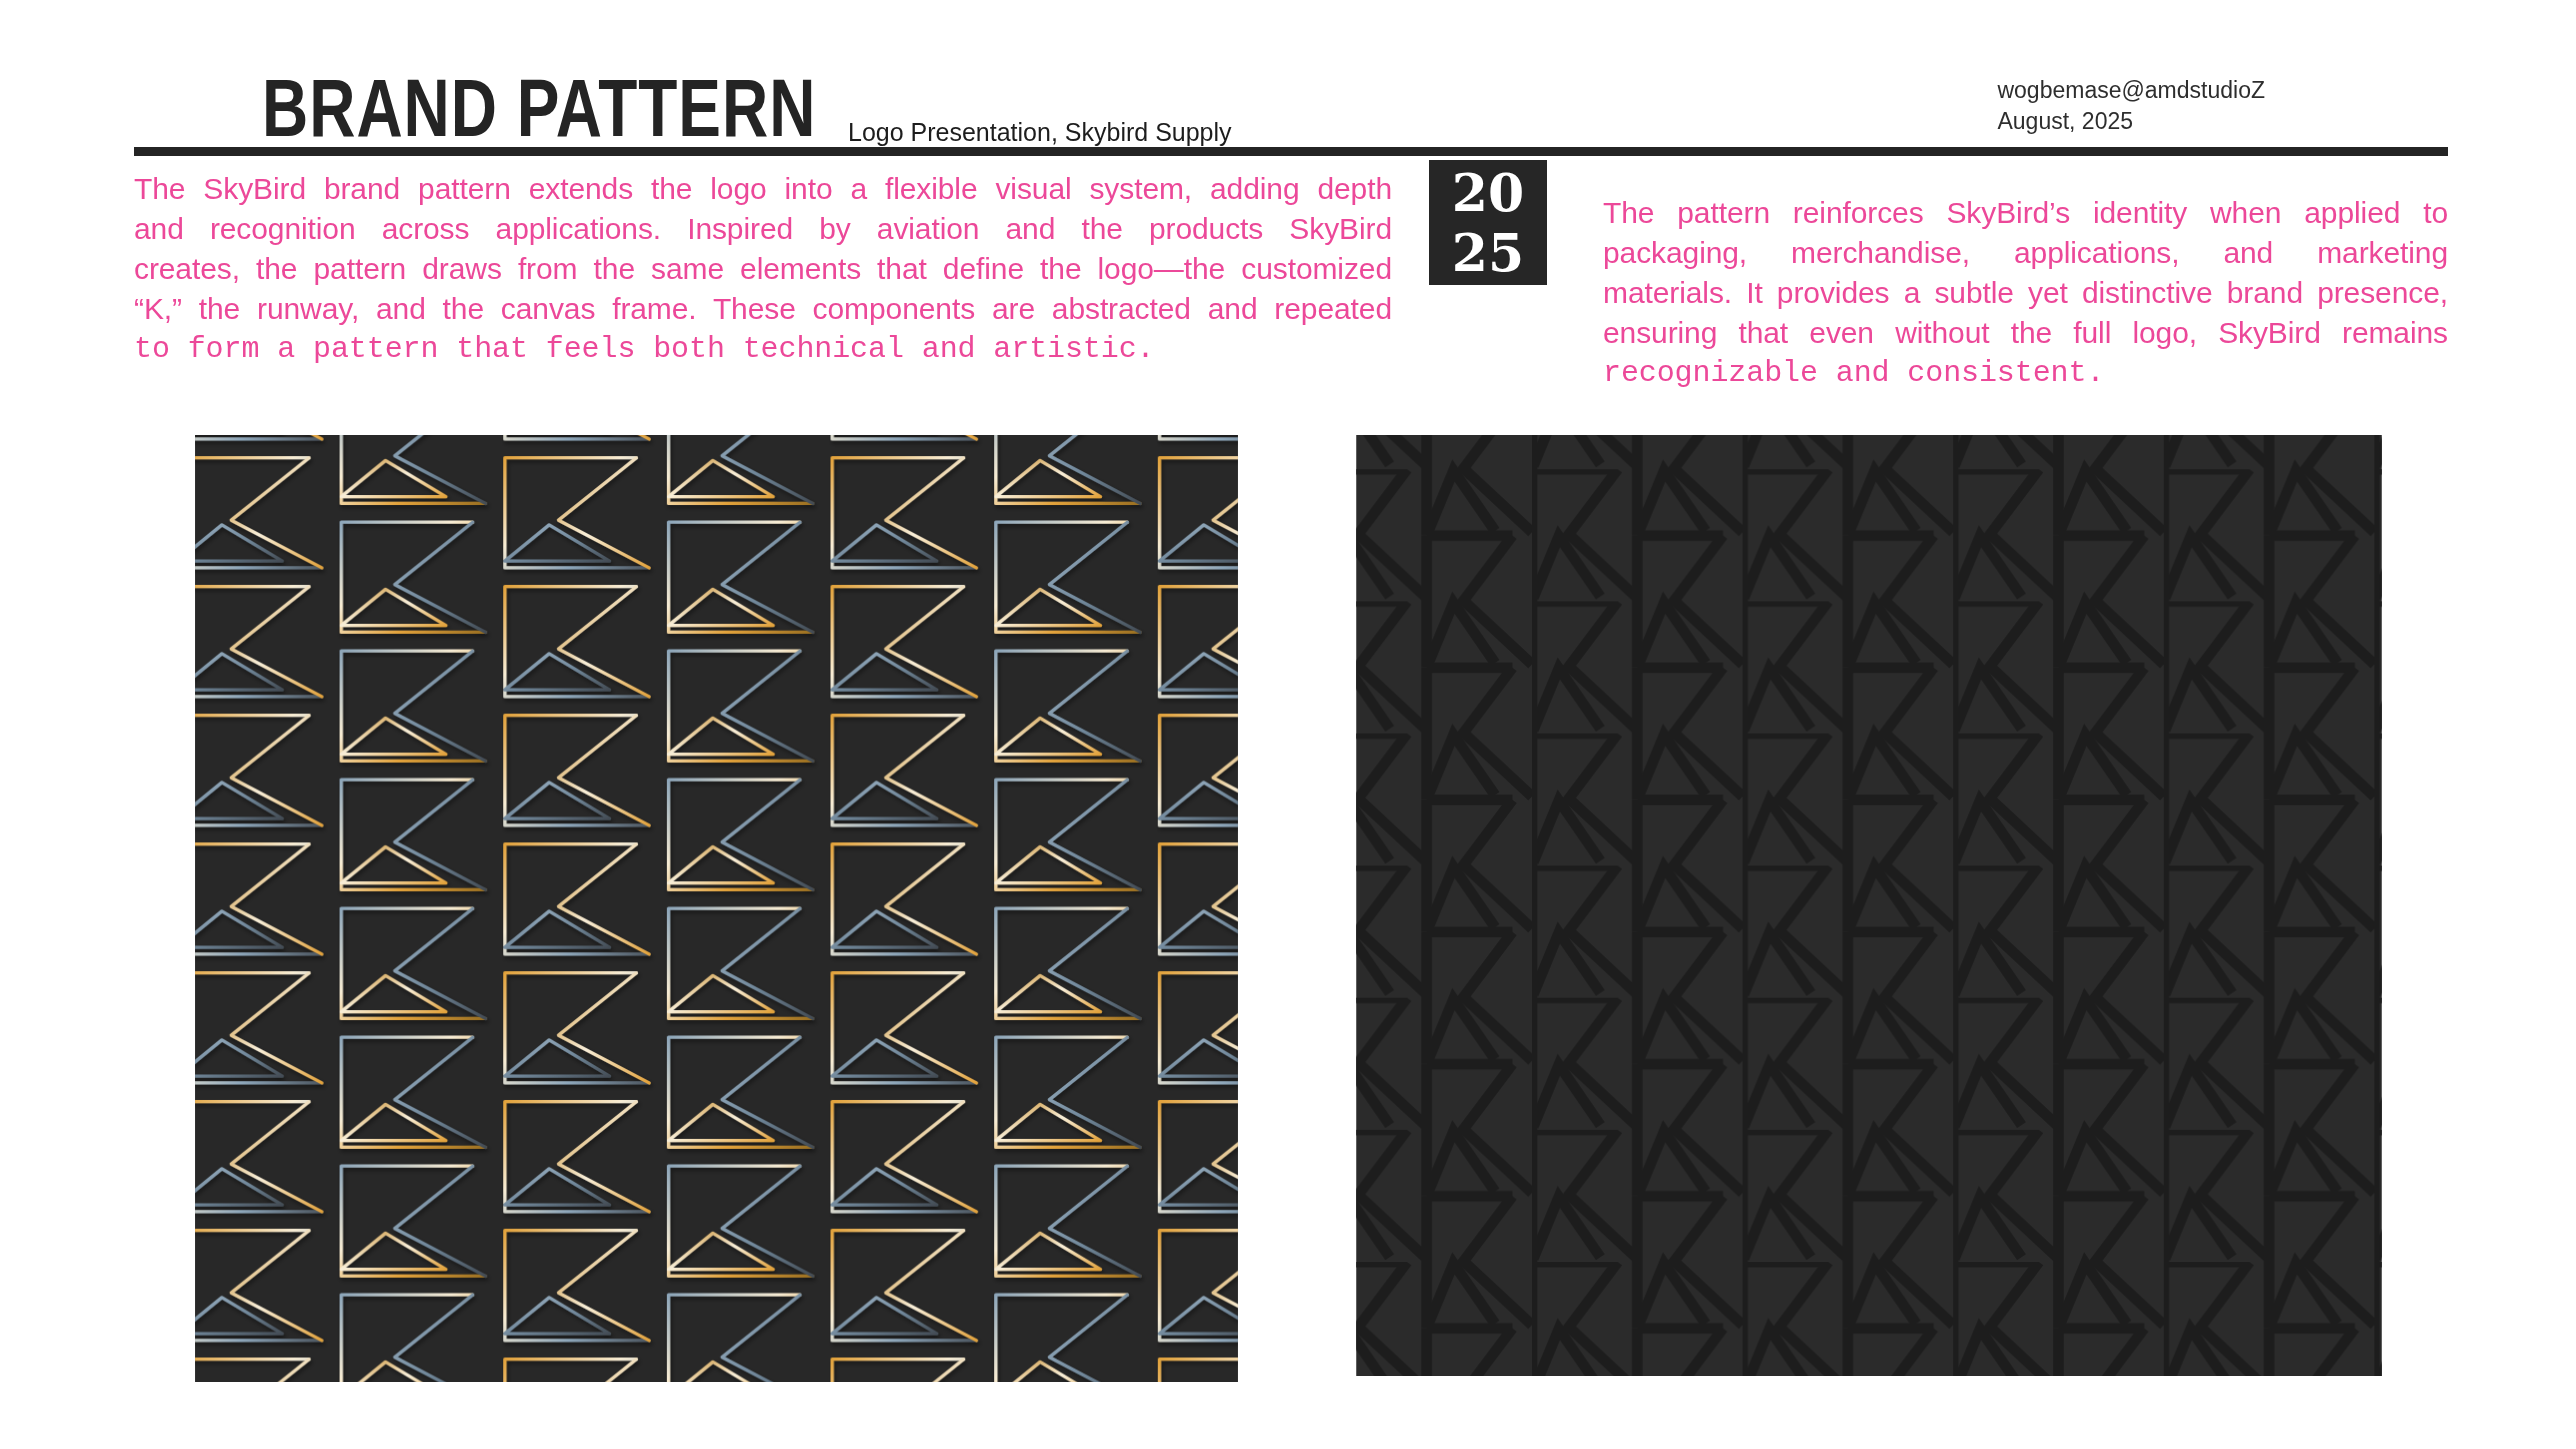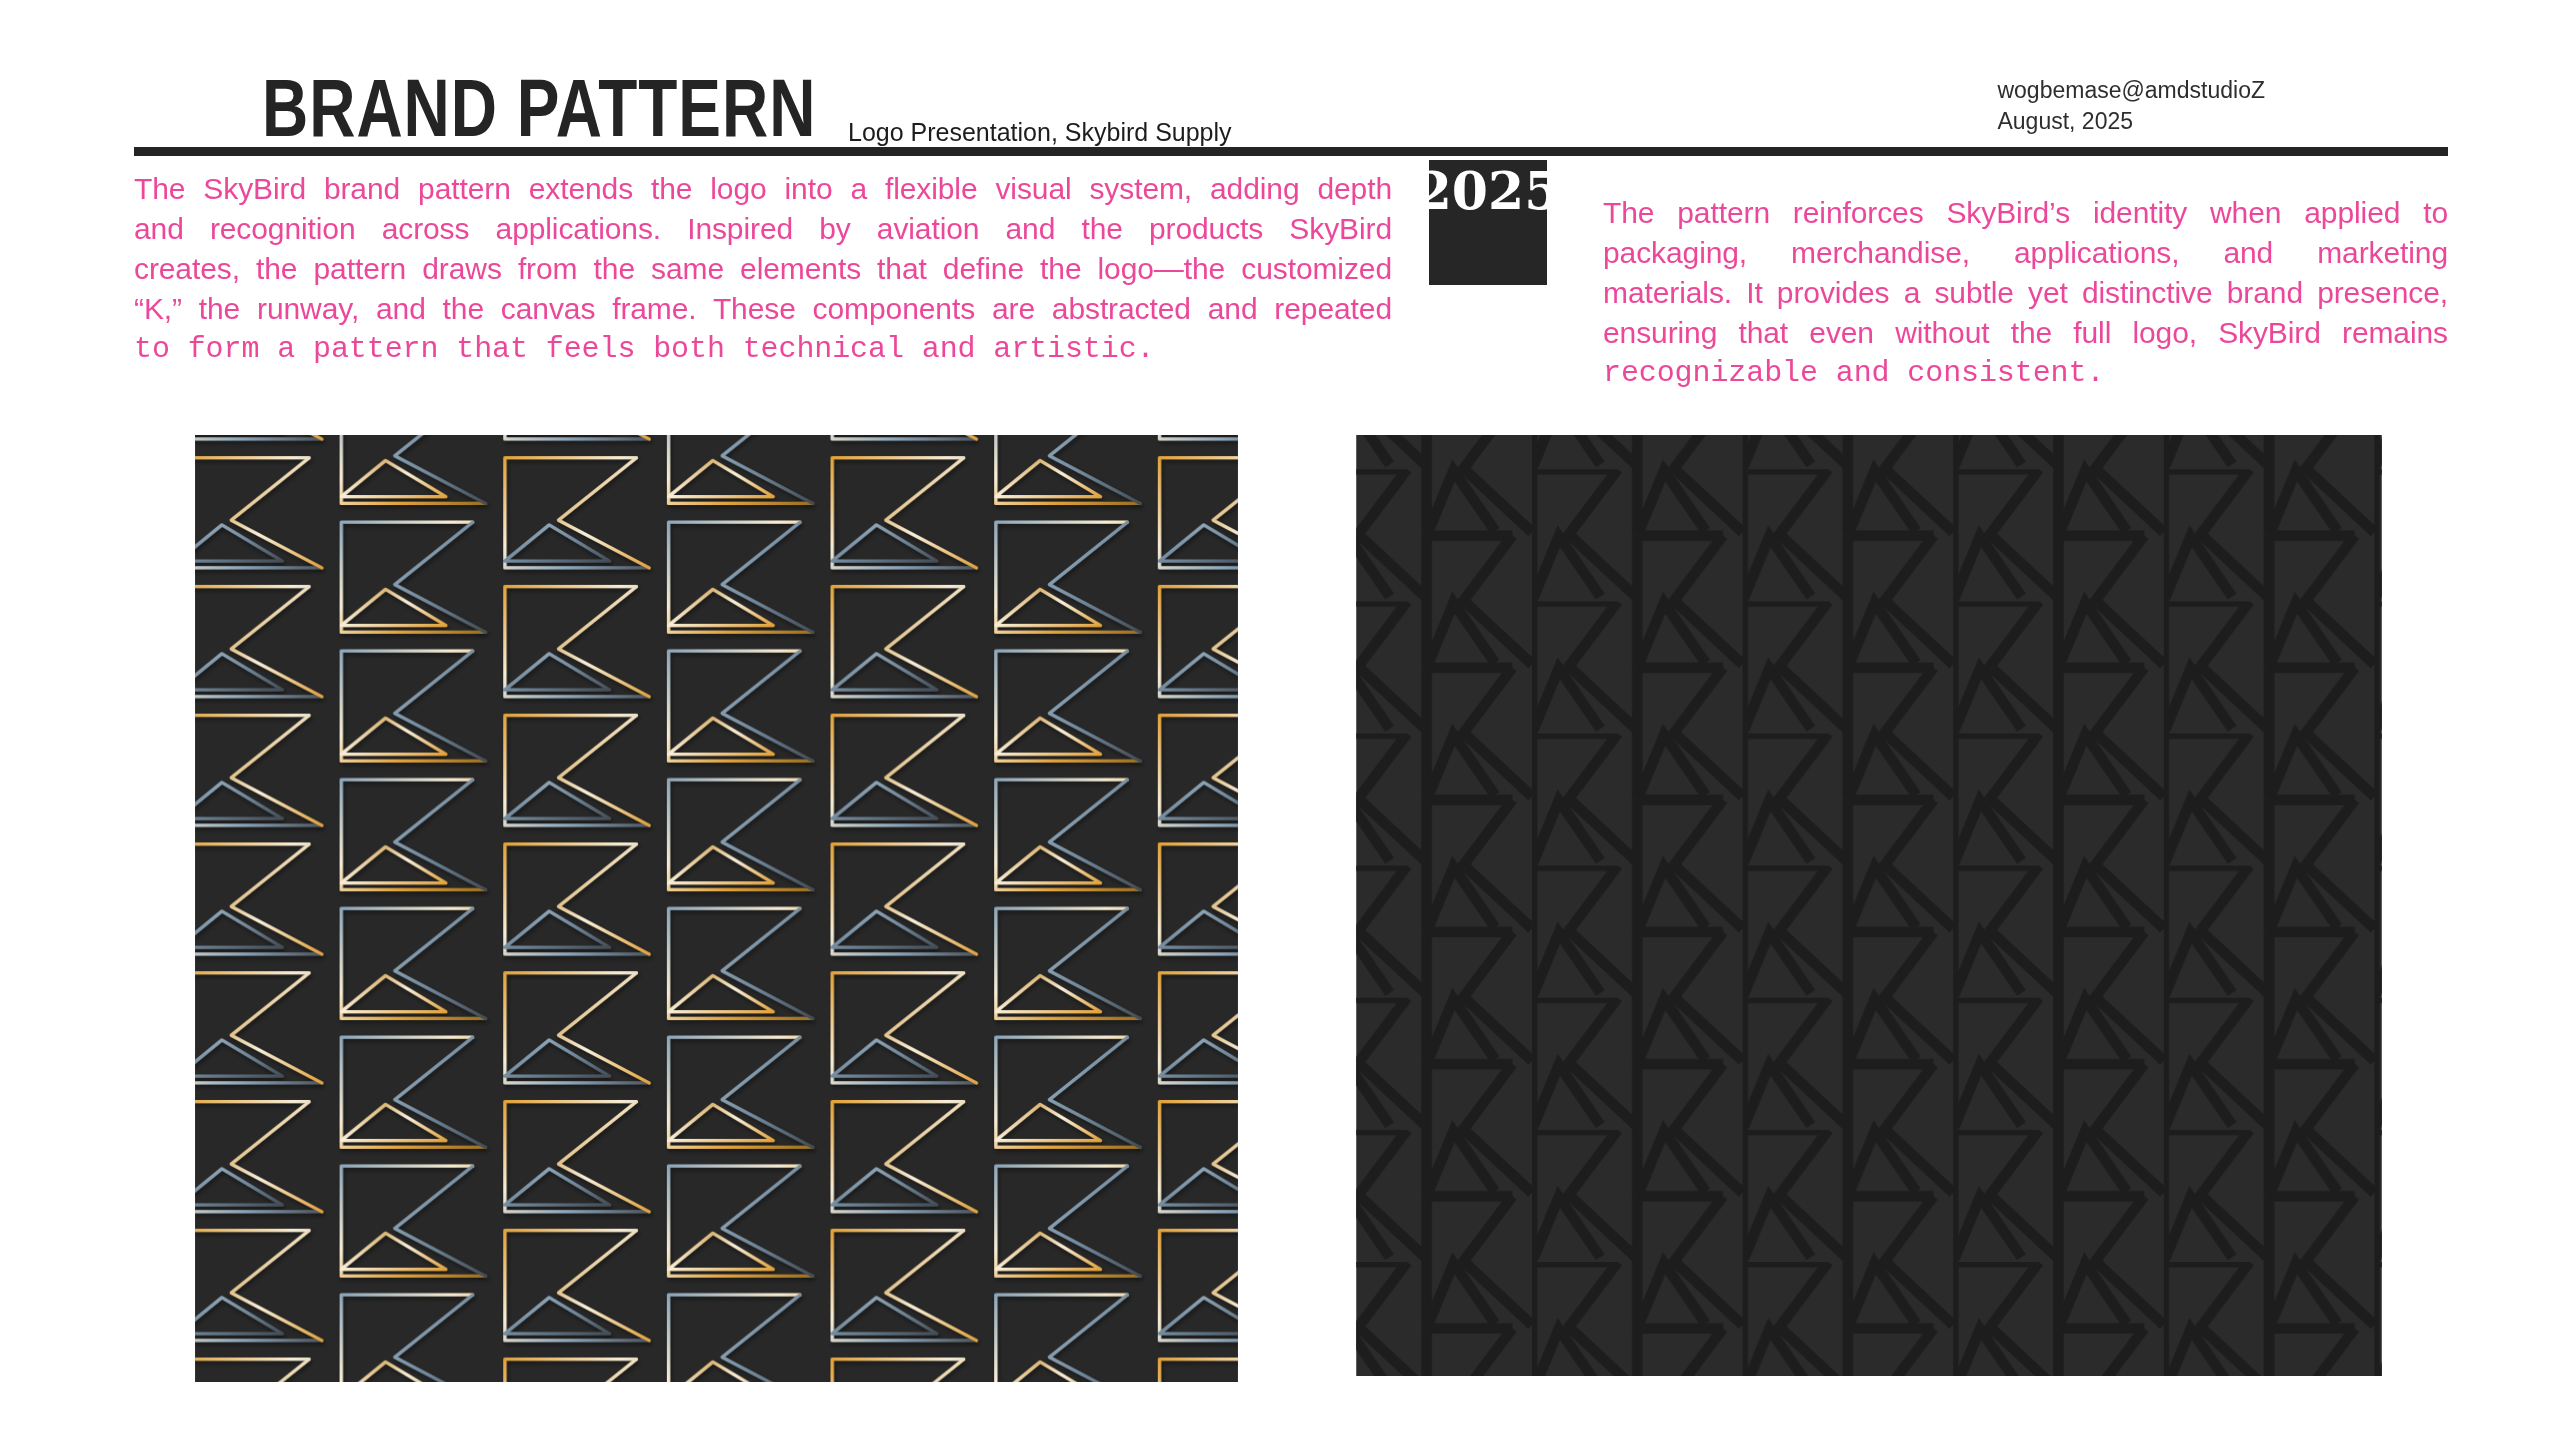--- a/index.html
+++ b/index.html
@@ -27,21 +27,21 @@
     top:169px; font-size:30px; line-height:40px; letter-spacing:-0.1px;
     color:#ec4899;
   }
   .para-left  { left:134px;  width:1258px; }
   .para-right { left:1603px; width:845px;margin-top:24px; }
   .jl { text-align:justify; text-align-last:justify; white-space:nowrap; }
   .jl:last-child { text-align-last:left;font-family:Liberation Mono, monospace; }
 
   .badge {
     left:1429px; top:160px; width:118px; height:125px; background:#262626;
-    display:flex; flex-direction:row; align-items:flex-start; justify-content:center;
+    display:flex; flex-direction:column; align-items:center; justify-content:center;
     color:#ffffff; font-family:"DejaVu Serif", serif; font-weight:700;
     font-size:52px; line-height:60px; padding-top:1.3px;
   }
 
   
   .swatch-gold  { left:195px;  top:435px; }
   .swatch-tonal { left:1356px; top:435px; }
 </style>
 </head>
 <body>

